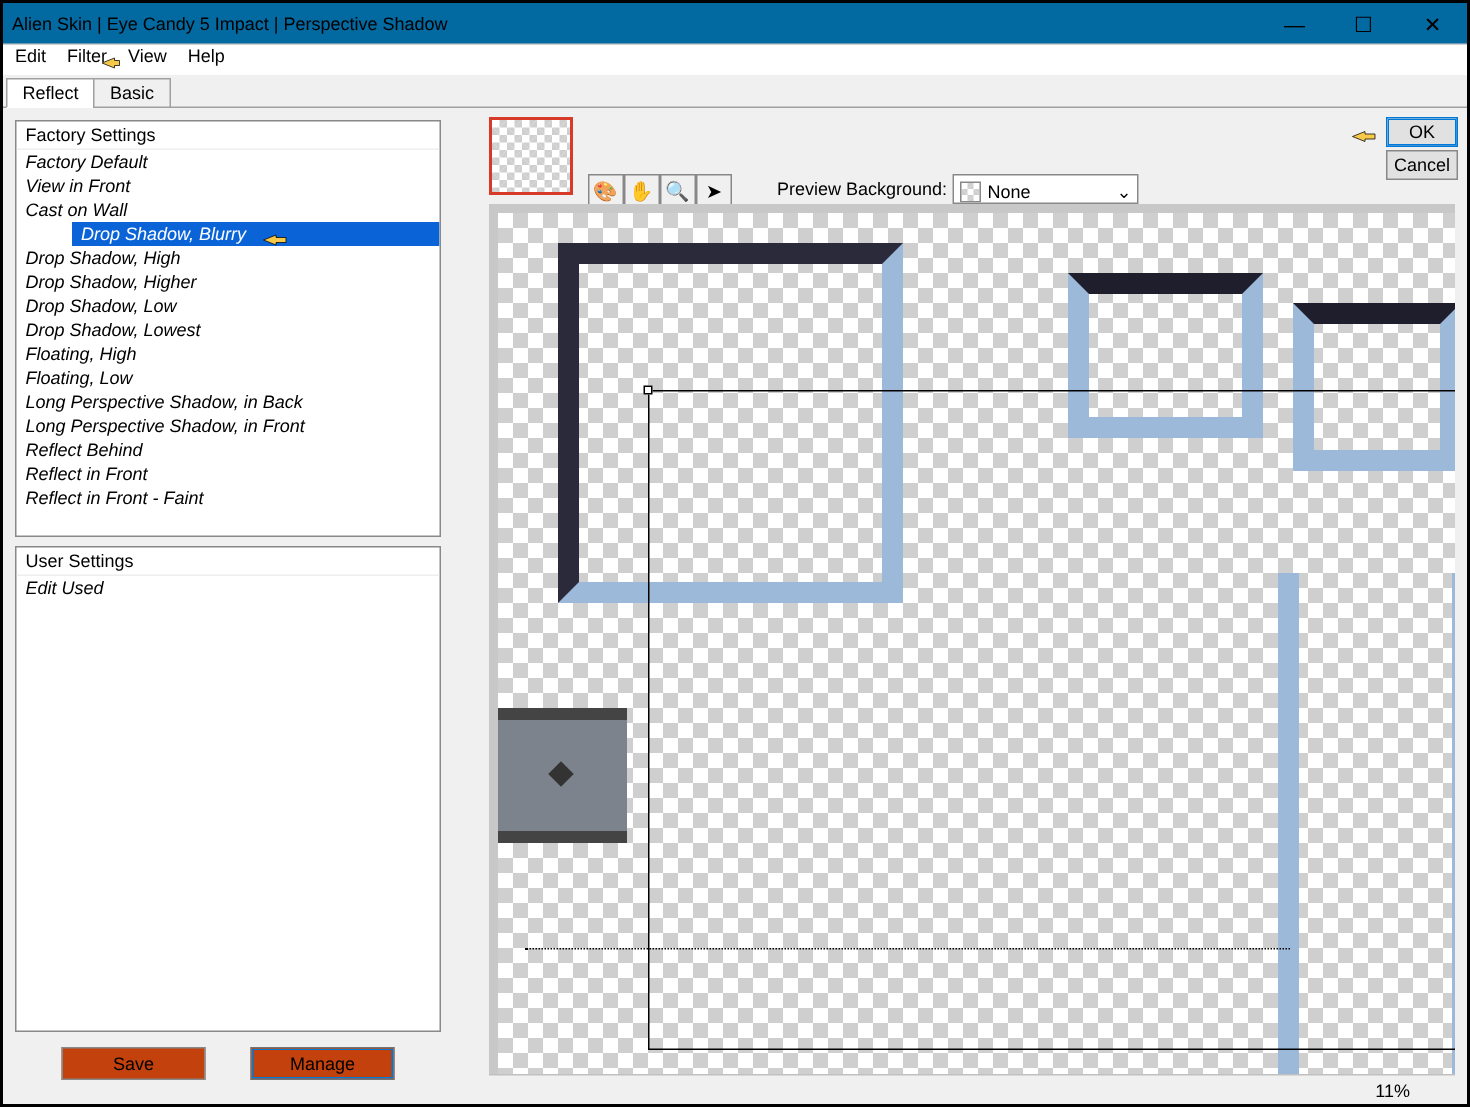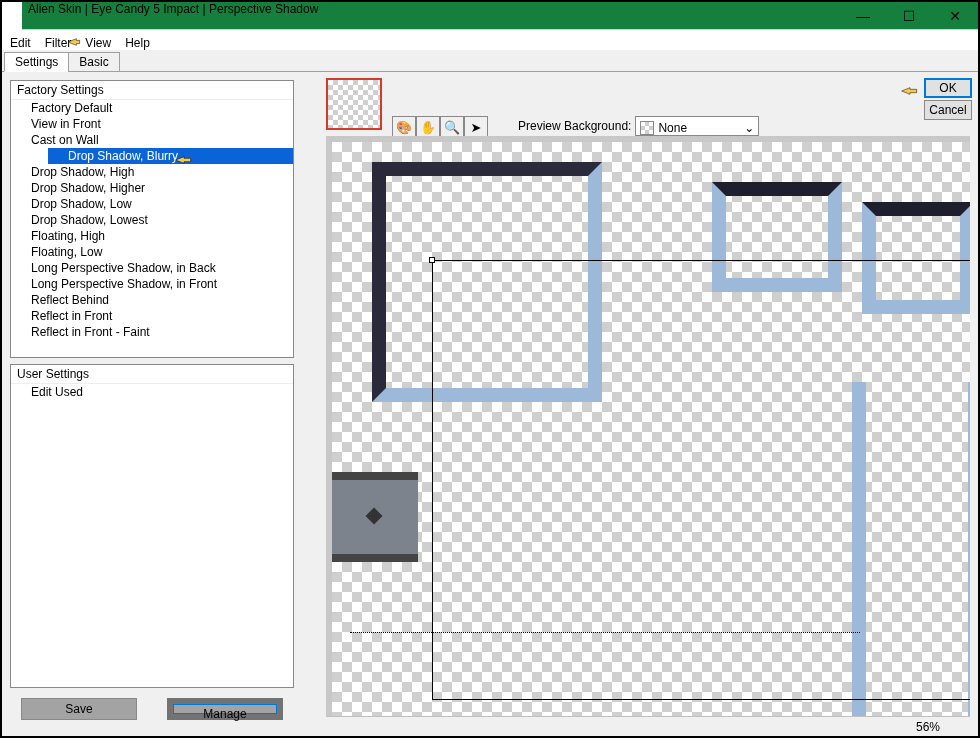--- a/index.html
+++ b/index.html
@@ -1,41 +1,41 @@
 <!DOCTYPE html>
 <html><head>
 <meta charset="utf-8">
 <style>
 * { box-sizing: border-box; margin: 0; padding: 0; font-family: "Segoe UI", Tahoma, sans-serif; font-size: 12px; }
 html, body { width: 980px; height: 738px; background: #fff; overflow: hidden; }
 .outer { border: 2px solid #000; width: 980px; height: 738px; display: flex; flex-direction: column; }
-.titlebar { height: 28px; background: #15803d; display: flex; padding-left: 6px; border-bottom: 1px solid #d0d0d0; margin-left: 20px; }
+.titlebar { height: 28px; background: #0369a1; display: flex; align-items: center; padding-left: 6px; border-bottom: 1px solid #d0d0d0; }
 .titlebar .title-text { flex: 1; font-size: 12px; color: #000; }
 .titlebar .win-btns { display: flex; }
 .titlebar .win-btn { width: 46px; height: 28px; display: flex; align-items: center; justify-content: center; font-size: 14px; }
-.menubar { height: 20px; display: flex; align-items: flex-end; gap: 14px; padding-left: 8px; position: relative; }
+.menubar { height: 20px; display: flex; align-items: flex-start; gap: 14px; padding-left: 8px; position: relative; }
 .menubar span { color: #000; }
 .pointer-hand { position: absolute; width: 22px; height: 20px; pointer-events: none; }
 .pointer-hand.menu { left: 60px; top: 2px; }
 .pointer-hand.list { left: 125px; top: 2px; }
 .pointer-hand.ok { left: -26px; top: 2px; }
 .tabbar { height: 22px; background: #f0f0f0; display: flex; align-items: flex-end; padding-left: 2px; border-bottom: 1px solid #a0a0a0; }
 .tab { padding: 2px 10px; border: 1px solid #a0a0a0; background: #fff; margin-right: -1px; position: relative; top: 1px; border-bottom: 1px solid #fff; }
 .tab.inactive { background: #f0f0f0; border-bottom: 1px solid #a0a0a0; }
 .content { flex: 1; display: flex; background: #f0f0f0; }
 .leftpane { width: 300px; padding: 8px; display: flex; flex-direction: column; gap: 6px; background: #f0f0f0; }
 .listbox { border: 1px solid #888; background: #fff; overflow-y: scroll; }
 .listbox.top { height: 278px; }
 .listbox.bottom { flex: 1; }
 .listhdr { padding: 2px 6px; font-weight: 400; border-bottom: 1px solid #eee; }
-.listitem { padding: 0 20px; line-height: 16px; white-space: nowrap; position: relative; }
+.listitem { padding: 0 6px; line-height: 16px; white-space: nowrap; position: relative; font-style: italic; }
 .listitem.selected { background: #0a64d8; color: #fff; margin-left: 37px; }
 .btnrow { display: flex; justify-content: center; gap: 30px; padding: 4px 0 8px 0; }
-.btn { width: 116px; height: 22px; border: 1px solid #888; background: #a3a3a3; text-align: center; line-height: 20px; }
-.btn.default { border: 6px solid #737373; box-shadow: inset 0 0 0 1px #0078d7; }
+.btn { width: 96px; height: 22px; border: 1px solid #888; background: #c2410c; text-align: center; line-height: 20px; }
+.btn.default { border: 1px solid #737373; box-shadow: inset 0 0 0 1px #0078d7; }
 .rightpane { flex: 1; display: flex; flex-direction: column; }
 .toprow { height: 58px; display: flex; align-items: flex-start; padding: 6px 8px 0 24px; gap: 10px; position: relative; }
 .thumb { width: 56px; height: 52px; border: 2px solid #d83a2a; background-image: linear-gradient(45deg,#cfcfcf 25%,transparent 25%),linear-gradient(-45deg,#cfcfcf 25%,transparent 25%),linear-gradient(45deg,transparent 75%,#cfcfcf 75%),linear-gradient(-45deg,transparent 75%,#cfcfcf 75%); background-size: 10px 10px; background-position: 0 0,0 5px,5px -5px,-5px 0; background-color: #fff; }
 .toolbtns { display: flex; gap: 0; margin-top: 38px; }
 .toolbtn { width: 24px; height: 22px; border: 1px solid #888; background: #f0f0f0; display: flex; align-items: center; justify-content: center; font-size: 13px; }
 .prevbg { display: flex; align-items: center; gap: 4px; margin-top: 38px; margin-left: 20px; }
 .dropdown { width: 124px; height: 20px; border: 1px solid #888; background: #fff; display: flex; align-items: flex-end; padding: 0 4px; justify-content: space-between; }
 .swatch { width: 14px; height: 14px; border: 1px solid #888; background-image: linear-gradient(45deg,#cfcfcf 25%,transparent 25%),linear-gradient(-45deg,#cfcfcf 25%,transparent 25%),linear-gradient(45deg,transparent 75%,#cfcfcf 75%),linear-gradient(-45deg,transparent 75%,#cfcfcf 75%); background-size: 8px 8px; background-position: 0 0,0 4px,4px -4px,-4px 0; background-color: #fff; }
 .okcol { position: absolute; right: 6px; top: 6px; display: flex; flex-direction: column; gap: 2px; }
 .okbtn { width: 48px; height: 20px; border: 1px solid #888; background: #e1e1e1; text-align: center; line-height: 18px; position: relative; }
@@ -75,21 +75,21 @@
     <span>Edit</span>
     <span>Filter</span>
     <span>View</span>
     <span>Help</span>
     <svg class="pointer-hand menu" viewBox="0 0 24 24">
         <path fill="#f7c948" stroke="#000" stroke-width="0.6" d="M6 12l10-4v2l4 0v4l-4 0v2z"></path>
       </svg>
   </div>
 
   <div class="tabbar">
-    <div class="tab">Settings</div>
+    <div class="tab">Reflect</div>
     <div class="tab inactive">Basic</div>
   </div>
 
   <div class="content">
 
     <div class="leftpane">
       <div class="listbox top">
         <div class="listhdr">Factory Settings</div>
         <div id="factory-items">
             <div class="listitem">Factory Default</div>
@@ -162,18 +162,18 @@
           <div class="filmstrip"></div>
           <div class="diamond"></div>
           <div class="selbox">
             <div class="selhandle"></div>
           </div>
           <div class="dotline"></div>
         </div>
       </div>
 
       <div class="footer">
-        <span>56%</span>
+        <span>11%</span>
       </div>
     </div>
 
   </div>
 </div>
 
 </body></html>

